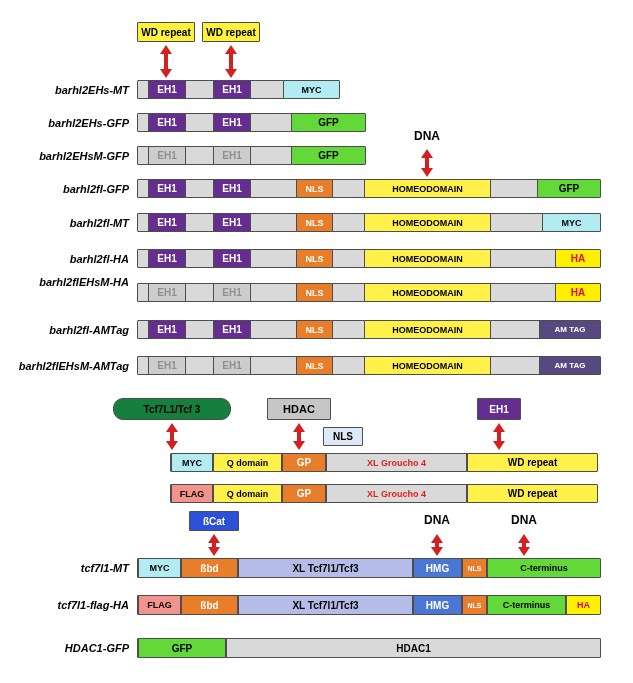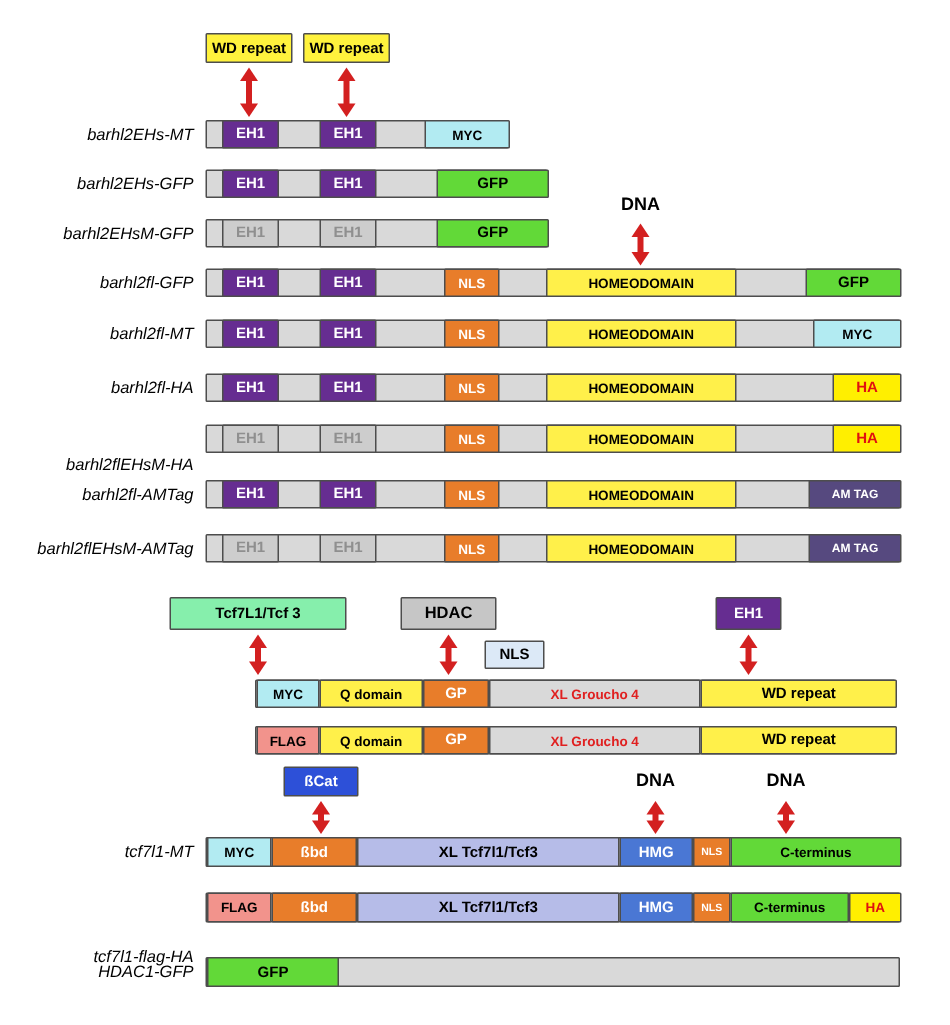--- a/index.html
+++ b/index.html
@@ -10,21 +10,21 @@
     height: 683px;
     background: #ffffff;
     overflow: hidden;
   }
   .row-label {
     position: absolute;
     left: 0;
     transform: translateY(-50%);
     text-align: right;
     font-style: italic;
-    font-weight: normal;
+    font-weight: bold;
     font-size: 11px;
     color: #000;
     white-space: nowrap;
   }
   .bar {
     position: absolute;
     background: #d9d9d9;
     border: 1px solid #4d4d4d;
     border-radius: 1px;
   }
@@ -80,21 +80,21 @@
       <span class="ah up"></span>
       <span class="aline"></span>
       <span class="ah down"></span>
     </div>
     <div class="ann-box plain" style="left: 404px; top: 126px; width: 46px; height: 20px; color: rgb(0, 0, 0); font-size: 12px;">DNA</div>
     <div class="varrow" style="left: 421px; top: 149px; height: 28px;">
       <span class="ah up"></span>
       <span class="aline"></span>
       <span class="ah down"></span>
     </div>
-    <div class="ann-box" style="left: 113px; top: 398px; width: 118px; height: 22px; background: #86efac; color: rgb(0, 0, 0); font-size: 10px;">Tcf7L1/Tcf 3</div>
+    <div class="ann-box" style="left: 113px; top: 398px; width: 118px; height: 22px; background: #15803d; color: rgb(0, 0, 0); font-size: 10px; border-radius: 10px;">Tcf7L1/Tcf 3</div>
     <div class="varrow" style="left: 166px; top: 423px; height: 27px;">
       <span class="ah up"></span>
       <span class="aline"></span>
       <span class="ah down"></span>
     </div>
     <div class="ann-box" style="left: 267px; top: 398px; width: 64px; height: 22px; background: rgb(198, 198, 198); color: rgb(0, 0, 0); font-size: 11px;">HDAC</div>
     <div class="varrow" style="left: 293px; top: 423px; height: 27px;">
       <span class="ah up"></span>
       <span class="aline"></span>
       <span class="ah down"></span>
@@ -159,21 +159,21 @@
       <div class="seg" style="left: 404px; width: 59px; background: rgb(178, 235, 242); color: rgb(0, 0, 0); font-size: 9px;">MYC</div>
     </div>
     <div class="row-label" style="top: 258.5px; width: 129px;">barhl2fl-HA</div>
     <div class="bar" style="left: 137px; top: 249px; width: 463px; height: 19px;">
       <div class="seg" style="left: 10px; width: 38px; background: rgb(102, 45, 145); color: rgb(255, 255, 255); font-size: 10px;">EH1</div>
       <div class="seg" style="left: 75px; width: 38px; background: rgb(102, 45, 145); color: rgb(255, 255, 255); font-size: 10px;">EH1</div>
       <div class="seg" style="left: 158px; width: 37px; background: rgb(232, 125, 42); color: rgb(255, 255, 255); font-size: 9px;">NLS</div>
       <div class="seg" style="left: 226px; width: 127px; background: rgb(255, 240, 74); color: rgb(0, 0, 0); font-size: 9px;">HOMEODOMAIN</div>
       <div class="seg" style="left: 417px; width: 46px; background: rgb(255, 239, 0); color: rgb(224, 16, 16); font-size: 10px;">HA</div>
     </div>
-    <div class="row-label" style="top: 310px; width: 129px;">barhl2flEHsM-HA</div>
+    <div class="row-label" style="top: 282px; width: 129px;">barhl2flEHsM-HA</div>
     <div class="bar" style="left: 137px; top: 283px; width: 463px; height: 19px;">
       <div class="seg" style="left: 10px; width: 38px; background: rgb(205, 205, 205); color: rgb(143, 143, 143); font-size: 10px;">EH1</div>
       <div class="seg" style="left: 75px; width: 38px; background: rgb(205, 205, 205); color: rgb(143, 143, 143); font-size: 10px;">EH1</div>
       <div class="seg" style="left: 158px; width: 37px; background: rgb(232, 125, 42); color: rgb(255, 255, 255); font-size: 9px;">NLS</div>
       <div class="seg" style="left: 226px; width: 127px; background: rgb(255, 240, 74); color: rgb(0, 0, 0); font-size: 9px;">HOMEODOMAIN</div>
       <div class="seg" style="left: 417px; width: 46px; background: rgb(255, 239, 0); color: rgb(224, 16, 16); font-size: 10px;">HA</div>
     </div>
     <div class="row-label" style="top: 329.5px; width: 129px; padding-left: 19px;">barhl2fl-AMTag</div>
     <div class="bar" style="left: 137px; top: 320px; width: 463px; height: 19px;">
       <div class="seg" style="left: 10px; width: 38px; background: rgb(102, 45, 145); color: rgb(255, 255, 255); font-size: 10px;">EH1</div>
@@ -206,27 +206,28 @@
     </div>
     <div class="row-label" style="top: 568px; width: 129px;">tcf7l1-MT</div>
     <div class="bar" style="left: 137px; top: 558px; width: 463px; height: 20px;">
       <div class="seg" style="left: 0px; width: 43px; background: rgb(178, 235, 242); color: rgb(0, 0, 0); font-size: 9px;">MYC</div>
       <div class="seg" style="left: 43px; width: 57px; background: rgb(232, 125, 42); color: rgb(255, 255, 255); font-size: 10px;">ßbd</div>
       <div class="seg" style="left: 100px; width: 175px; background: rgb(182, 188, 232); color: rgb(0, 0, 0); font-size: 10px;">XL Tcf7l1/Tcf3</div>
       <div class="seg" style="left: 275px; width: 49px; background: rgb(74, 119, 212); color: rgb(255, 255, 255); font-size: 10px;">HMG</div>
       <div class="seg" style="left: 324px; width: 25px; background: rgb(232, 125, 42); color: rgb(255, 255, 255); font-size: 7px;">NLS</div>
       <div class="seg" style="left: 349px; width: 114px; background: rgb(98, 217, 56); color: rgb(0, 0, 0); font-size: 9px;">C-terminus</div>
     </div>
-    <div class="row-label" style="top: 638px; width: 129px;">tcf7l1-flag-HA</div>
+    <div class="row-label" style="top: 605px; width: 129px;">tcf7l1-flag-HA</div>
     <div class="bar" style="left: 137px; top: 595px; width: 463px; height: 20px;">
       <div class="seg" style="left: 0px; width: 43px; background: rgb(242, 147, 140); color: rgb(0, 0, 0); font-size: 9px;">FLAG</div>
       <div class="seg" style="left: 43px; width: 57px; background: rgb(232, 125, 42); color: rgb(255, 255, 255); font-size: 10px;">ßbd</div>
       <div class="seg" style="left: 100px; width: 175px; background: rgb(182, 188, 232); color: rgb(0, 0, 0); font-size: 10px;">XL Tcf7l1/Tcf3</div>
       <div class="seg" style="left: 275px; width: 49px; background: rgb(74, 119, 212); color: rgb(255, 255, 255); font-size: 10px;">HMG</div>
       <div class="seg" style="left: 324px; width: 25px; background: rgb(232, 125, 42); color: rgb(255, 255, 255); font-size: 7px;">NLS</div>
       <div class="seg" style="left: 349px; width: 79px; background: rgb(98, 217, 56); color: rgb(0, 0, 0); font-size: 9px;">C-terminus</div>
       <div class="seg" style="left: 428px; width: 35px; background: rgb(255, 239, 0); color: rgb(224, 16, 16); font-size: 9px;">HA</div>
     </div>
     <div class="row-label" style="top: 648px; width: 129px;">HDAC1-GFP</div>
     <div class="bar" style="left: 137px; top: 638px; width: 463px; height: 20px;">
       <div class="seg" style="left: 0px; width: 88px; background: rgb(98, 217, 56); color: rgb(0, 0, 0); font-size: 10px;">GFP</div>
+      <div class="seg" style="left: 88px; width: 375px; background: rgb(217, 217, 217); color: rgb(0, 0, 0); font-size: 10px;">HDAC1</div>
     </div>
   </div>
 
 </body></html>

